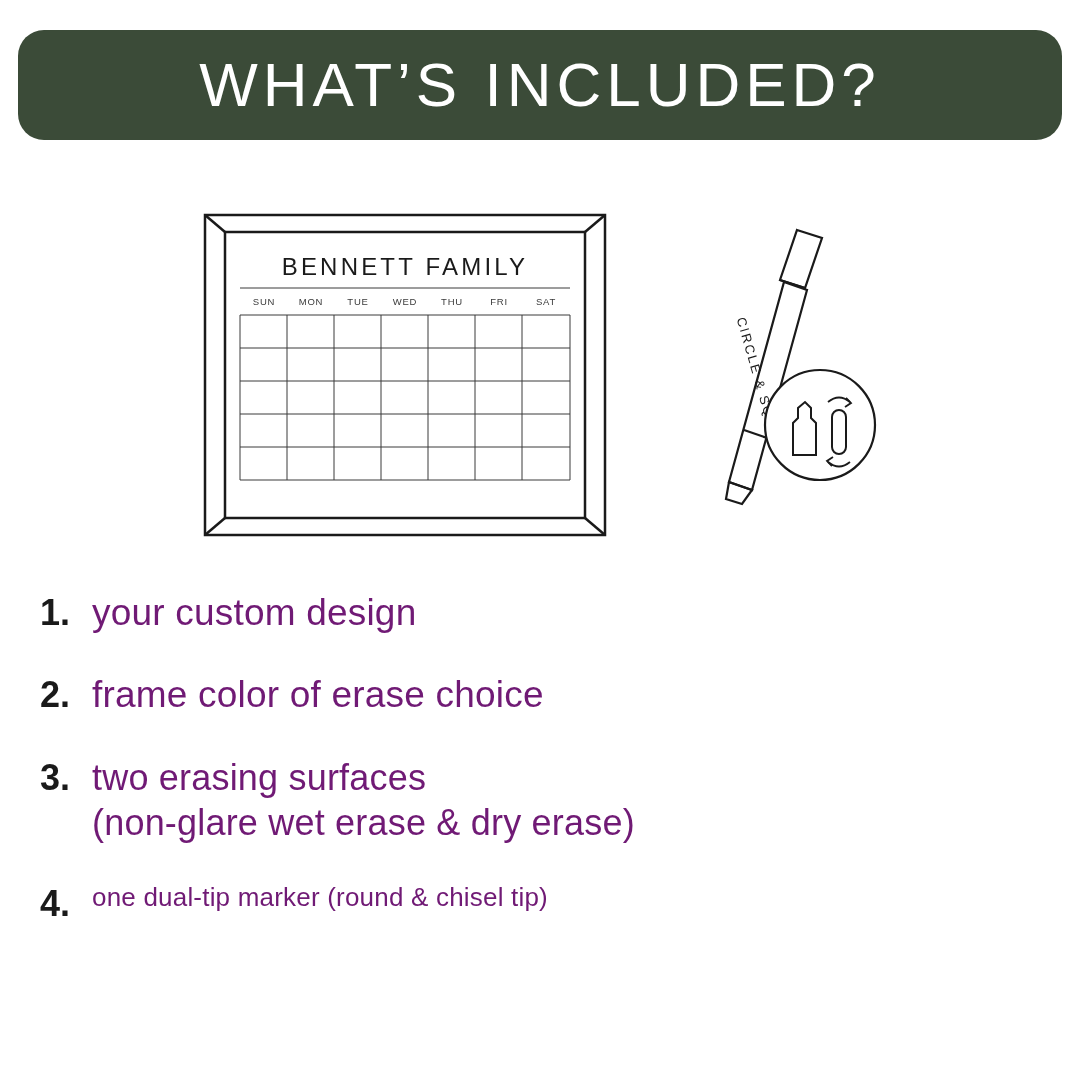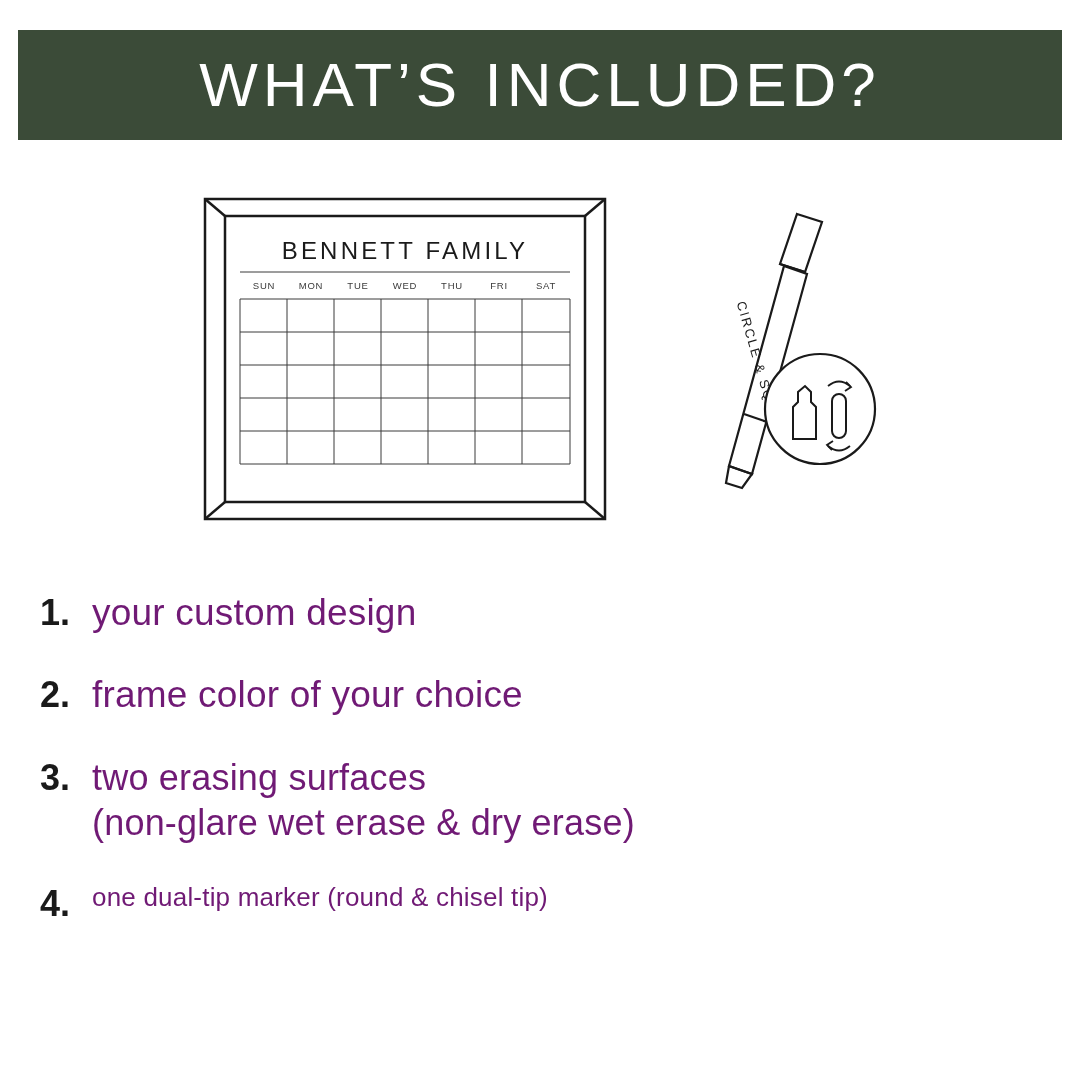--- a/index.html
+++ b/index.html
@@ -25,36 +25,37 @@
   .header-banner {
     position: absolute;
     left: 18px;
     top: 30px;
     width: 1044px;
     height: 110px;
     background: #3b4b38;
     display: flex;
     align-items: center;
     justify-content: center;
+    border-radius: 26px;
   }
   .header-title {
     color: #ffffff;
     font-family: "Liberation Sans", sans-serif;
     font-size: 62px;
     font-weight: 400;
     letter-spacing: 5px;
     line-height: 1;
     white-space: nowrap;
   }
 
   
   .illustration {
     position: absolute;
     left: 0;
-    top: 154px;
+    top: 170px;
     width: 868px;
     height: 400px;
   }
 
   
   .list {
     position: absolute;
     left: 40px;
     top: 590px;
     width: 1010px;
@@ -179,21 +180,21 @@
 
   <div class="list">
 
     <div class="list-item item-1">
       <div class="list-num">1.</div>
       <div class="list-text">your custom design</div>
     </div>
 
     <div class="list-item item-2">
       <div class="list-num">2.</div>
-      <div class="list-text">frame color of your choice</div>
+      <div class="list-text">frame color of erase choice</div>
     </div>
 
     <div class="list-item item-3">
       <div class="list-num">3.</div>
       <div class="list-text">two erasing surfaces
 (non-glare wet erase &amp; dry erase)</div>
     </div>
 
     <div class="list-item item-4">
       <div class="list-num">4.</div>

